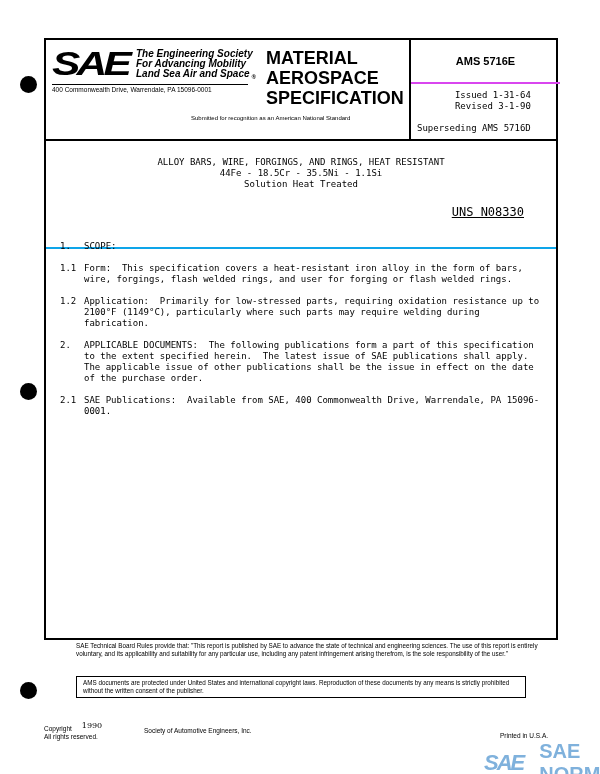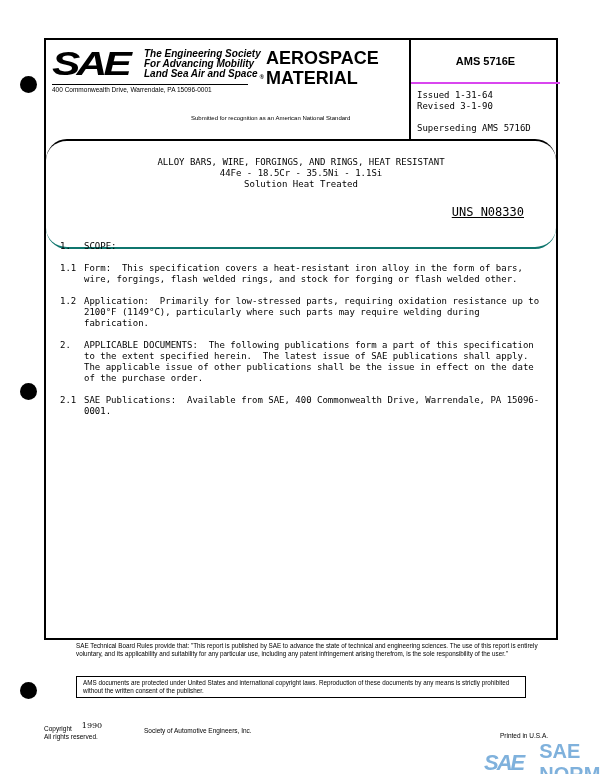--- a/index.html
+++ b/index.html
@@ -2,29 +2,29 @@
 <html><head>
 <meta charset="utf-8">
 <style>
   html, body { margin:0; padding:0; background:#ffffff; }
   body { width:600px; height:774px; position:relative; overflow:hidden; color:#000; font-family:"Liberation Sans", sans-serif; }
   .hole { position:absolute; left:20px; width:17px; height:17px; border-radius:50%; background:#000; }
   .frame { position:absolute; left:44px; top:38px; width:514px; height:602px; border:2px solid #000; box-sizing:border-box; }
   .hdr-left { position:absolute; left:0; top:0; width:360px; height:99px; }
   .logo-row { position:absolute; left:6px; top:8px; display:flex; align-items:flex-start; }
   .sae-logo { font-family:"Liberation Sans", sans-serif; font-weight:900; font-style:italic; font-size:34px; letter-spacing:-3px; line-height:30px; transform:scaleX(1.25); transform-origin:left top; width:64px; height:30px; }
-  .tagline { font-style:italic; font-weight:bold; font-size:10px; line-height:10px; margin-left:28px; margin-top:1px; }
+  .tagline { font-style:italic; font-weight:bold; font-size:10px; line-height:10px; margin-left:20px; margin-top:1px; }
   .reg { font-size:6px; vertical-align:-2px; margin-left:2px; }
   .address { position:absolute; left:6px; top:44px; font-size:6.5px; border-top:1px solid #000; padding-top:1px; width:196px; }
   .amspec { position:absolute; left:220px; top:8px; font-weight:bold; font-size:18px; line-height:20px; }
   .submitted { position:absolute; left:145px; top:75px; font-size:6px; }
   .hdr-right { position:absolute; left:363px; top:0; width:149px; height:99px; border-left:2px solid #000; }
   .ams-no-box { position:absolute; left:0; top:0; width:149px; height:42px; border-bottom:2px solid #d946ef; display:flex; align-items:center; justify-content:center; font-weight:bold; font-size:11px; }
-  .dates { position:absolute; left:6px; top:50px; font-family:"DejaVu Sans Mono", monospace; font-size:9px; line-height:11px; }
-  .title-box { position:absolute; left:0; top:99px; width:510px; height:110px; border-top:2px solid #000; border-bottom:2px solid #0f766e; box-sizing:border-box;border-radius:21px; }
+  .dates { position:absolute; left:6px; top:50px; font-family:"DejaVu Sans Mono", monospace; font-size:9px; line-height:11px;text-align:right; }
+  .title-box { position:absolute; left:0; top:99px; width:510px; height:110px; border-top:2px solid #000; border-bottom:2px solid #0ea5e9; box-sizing:border-box; }
   .title-lines { position:absolute; left:0; top:16px; width:510px; text-align:center; font-family:"DejaVu Sans Mono", monospace; font-size:9px; line-height:11px; }
   .uns { position:absolute; right:32px; top:64px; font-family:"DejaVu Sans Mono", monospace; font-size:12px; text-decoration:underline; }
   .body-text { position:absolute; left:14px; top:201px; width:480px; font-family:"DejaVu Sans Mono", monospace; font-size:9px; line-height:11px; }
   .para { display:flex; margin-bottom:11px; }
   .num { width:24px; flex:none; }
   .ptext { flex:1; white-space:pre-wrap; }
   .u { }
   .rules { position:absolute; left:76px; top:642px; width:470px; font-size:6.3px; line-height:8px; }
   .copybox { position:absolute; left:76px; top:676px; width:450px; border:1px solid #000; padding:2px 6px; font-size:6.3px; line-height:8px; box-sizing:border-box; }
   .copyright { position:absolute; left:44px; top:722px; font-size:6.5px; line-height:8px; }
@@ -47,22 +47,23 @@
     <div class="logo-row">
       <div class="sae-logo">SAE</div>
       <div class="tagline">
         <div>The Engineering Society</div>
         <div>For Advancing Mobility</div>
         <div><span>Land Sea Air and Space</span><span class="reg">®</span></div>
       </div>
     </div>
     <div class="address">400 Commonwealth Drive, Warrendale, PA 15096-0001</div>
     <div class="amspec">
+      <div>MATERIAL</div>
       <div>AEROSPACE</div>
-      <div>MATERIAL</div>
+      <div>SPECIFICATION</div>
     </div>
     <div class="submitted">Submitted for recognition as an American National Standard</div>
   </div>
 
   <div class="hdr-right">
     <div class="ams-no-box">AMS 5716E</div>
     <div class="dates">
       <div>Issued  1-31-64</div>
       <div>Revised 3-1-90</div>
       <div style="height:11px"></div>
@@ -79,21 +80,21 @@
     <div class="uns">UNS N08330</div>
   </div>
 
   <div class="body-text">
     <div class="para">
       <span class="num">1.</span>
       <span class="ptext"><span class="u">SCOPE</span><span>:</span></span>
     </div>
     <div class="para">
       <span class="num">1.1</span>
-      <span class="ptext"><span class="u">Form</span><span>:  This specification covers a heat-resistant iron alloy in the form of bars, wire, forgings, flash welded rings, and stock for forging or flash welded other.</span></span>
+      <span class="ptext"><span class="u">Form</span><span>:  This specification covers a heat-resistant iron alloy in the form of bars, wire, forgings, flash welded rings, and user for forging or flash welded rings.</span></span>
     </div>
     <div class="para">
       <span class="num">1.2</span>
       <span class="ptext"><span class="u">Application</span><span>:  Primarily for low-stressed parts, requiring oxidation resistance up to 2100°F (1149°C), particularly where such parts may require welding during fabrication.</span></span>
     </div>
     <div class="para">
       <span class="num">2.</span>
       <span class="ptext"><span class="u">APPLICABLE DOCUMENTS</span><span>:  The following publications form a part of this specification to the extent specified herein.  The latest issue of SAE publications shall apply.  The applicable issue of other publications shall be the issue in effect on the date of the purchase order.</span></span>
     </div>
     <div class="para">

